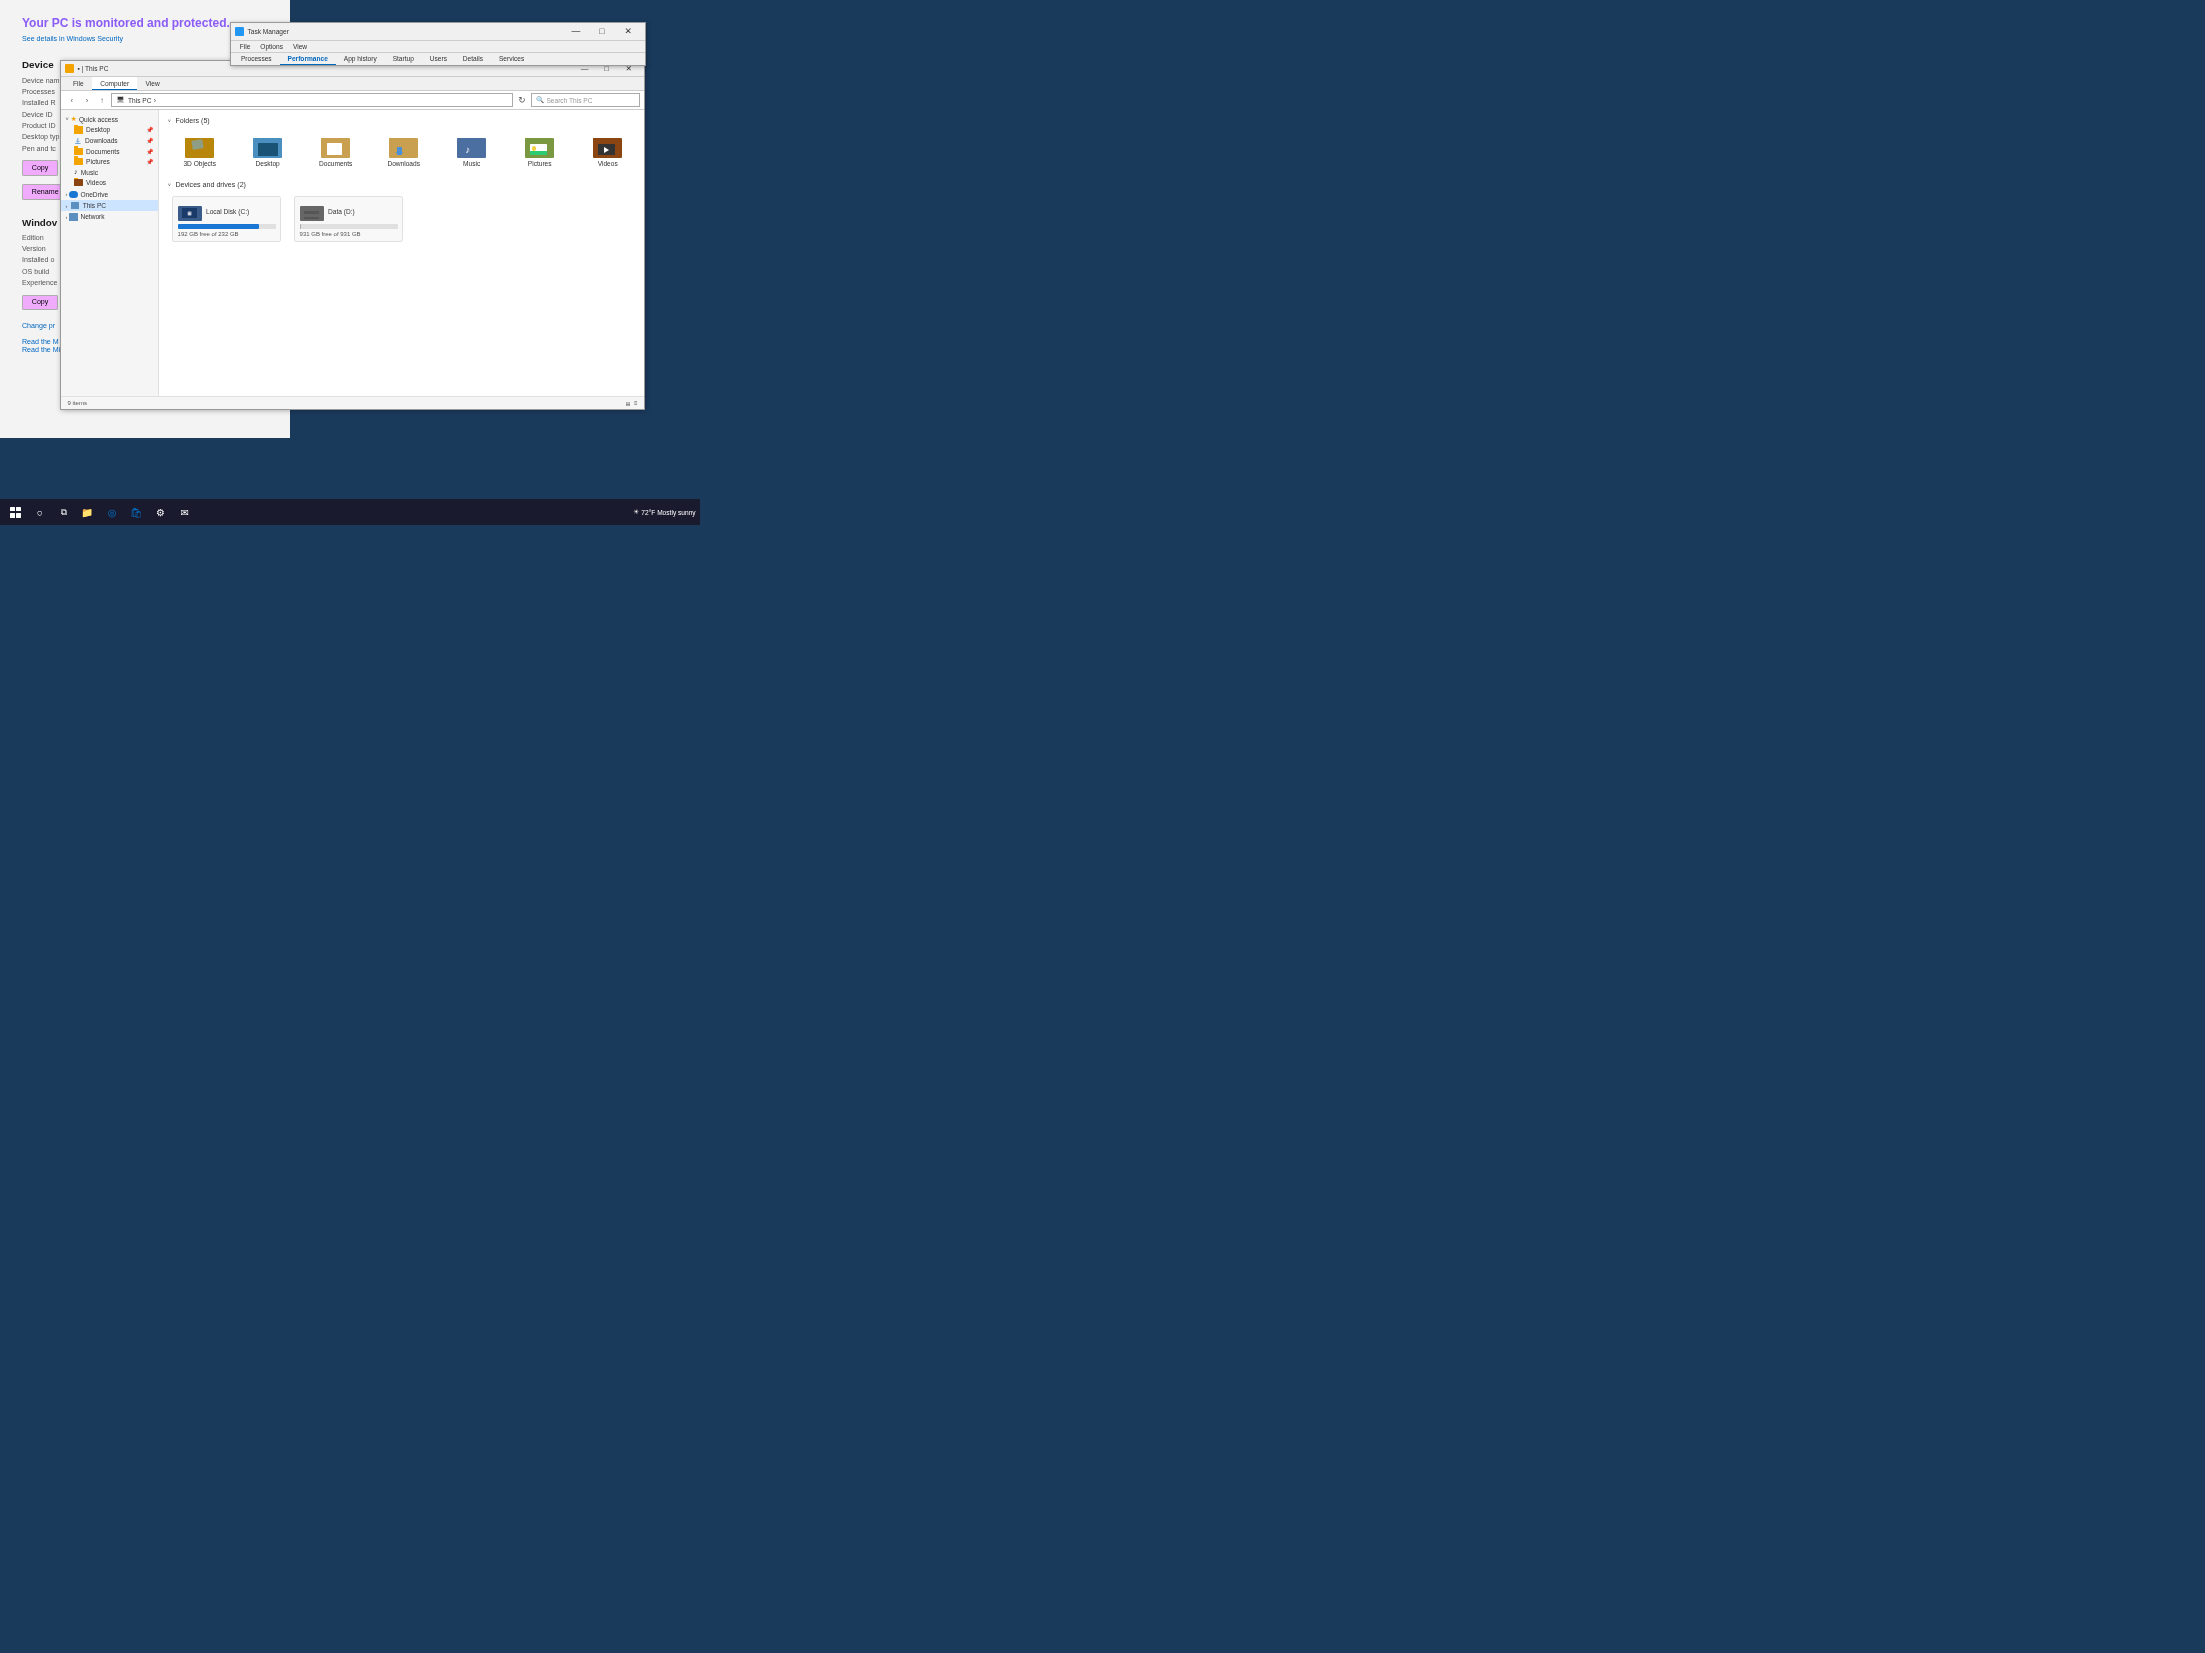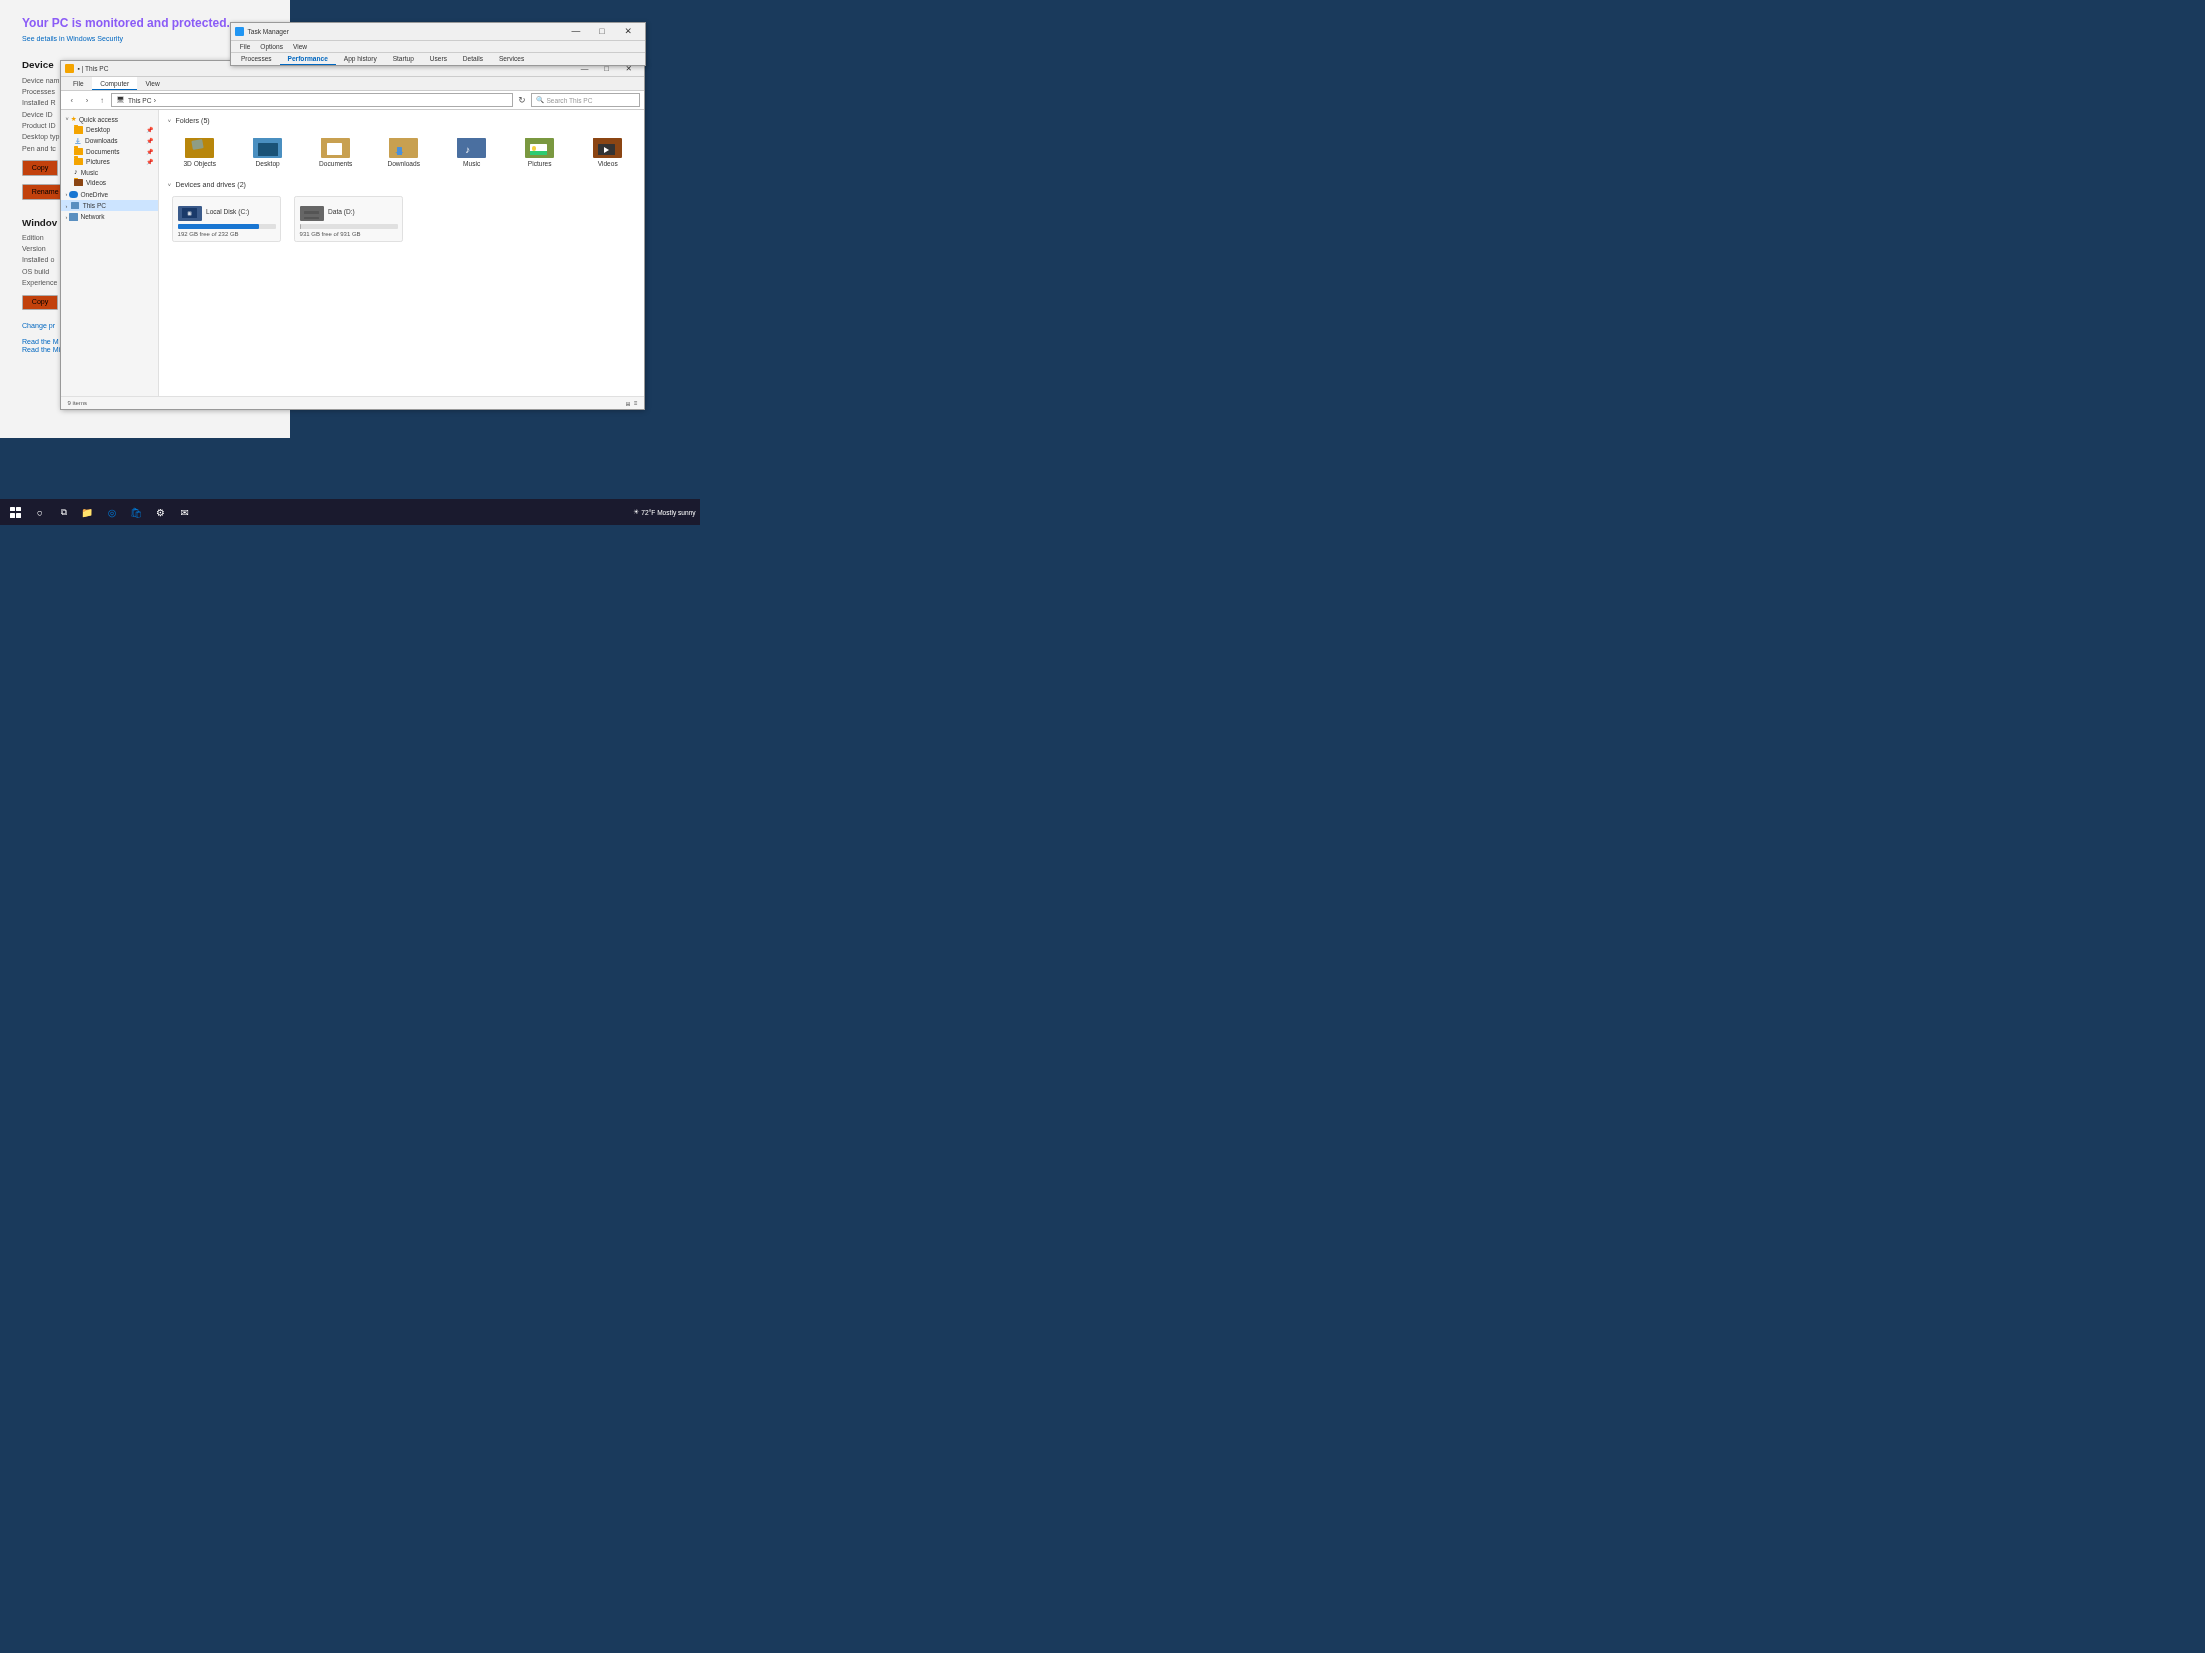--- a/index.html
+++ b/index.html
@@ -43,21 +43,21 @@
     }
     .ws-row {
       margin-bottom: 3.3px;
       font-size: 7.1px;
       color: #333;
     }
     .ws-row-label {
       color: #555;
     }
     .ws-button {
-      background: #c2410c;
+      background: #f0abfc;
       border: 0.5px solid #adadad;
       padding: 2.7px 8.8px;
       font-size: 7.1px;
       cursor: pointer;
       margin-top: 4.4px;
       margin-bottom: 4.4px;
       border-radius: 1.1px;
     }
     .ws-section2-title {
       font-size: 9.8px;

